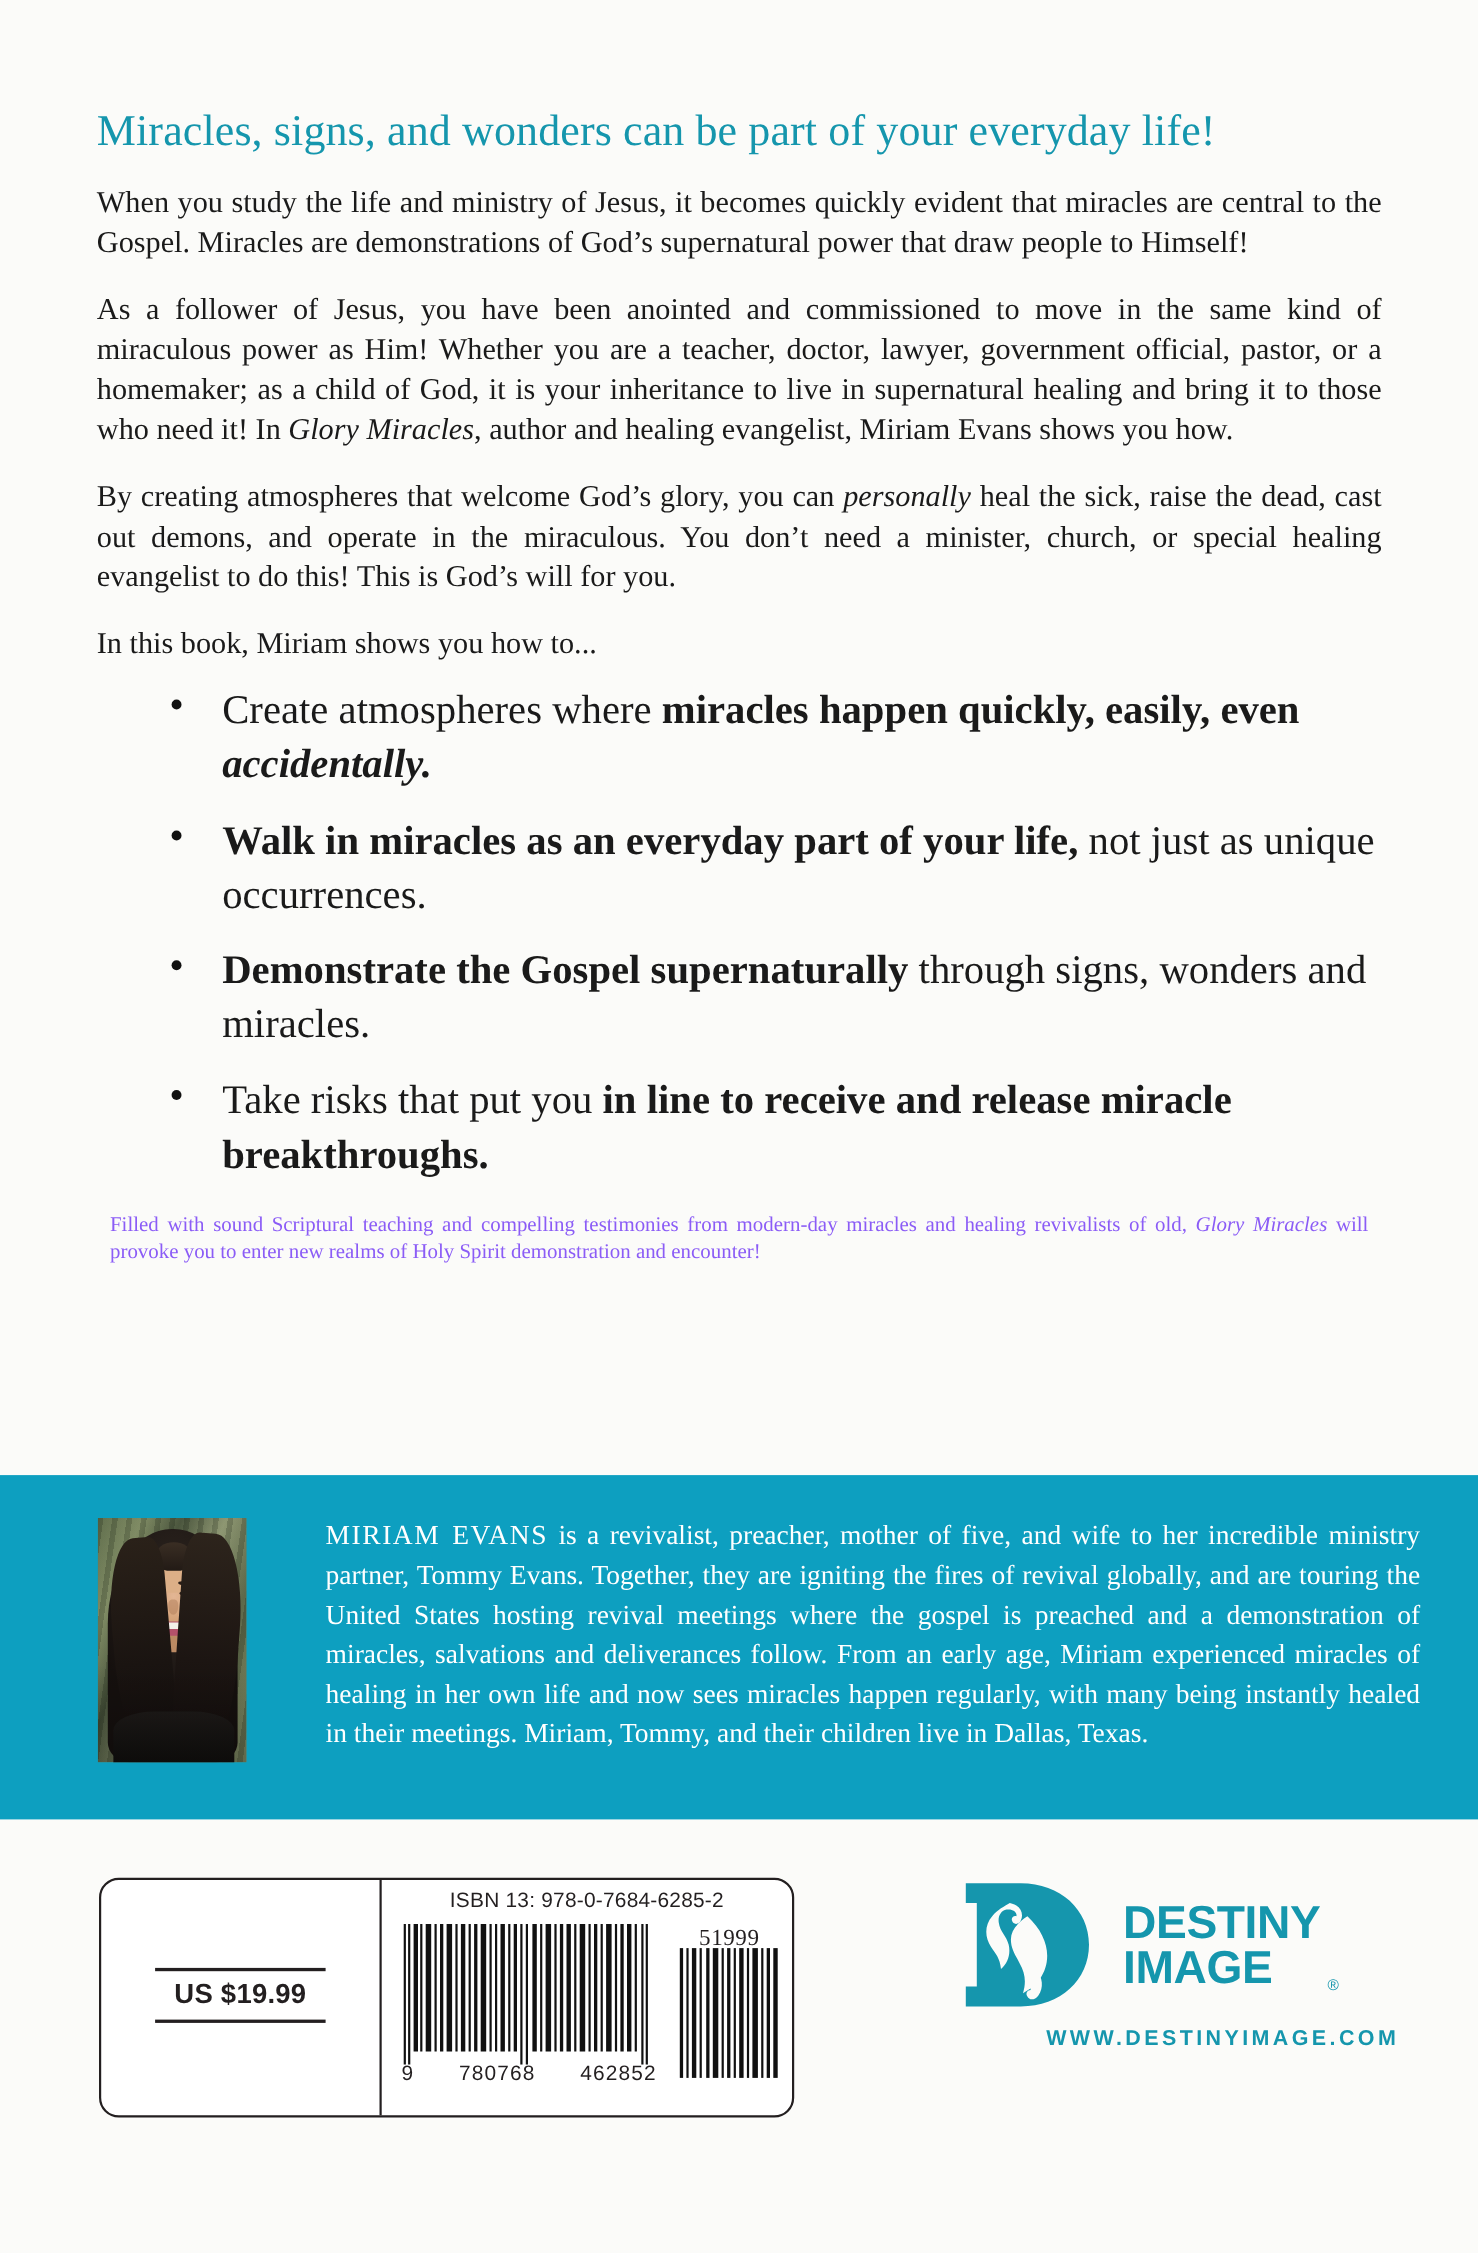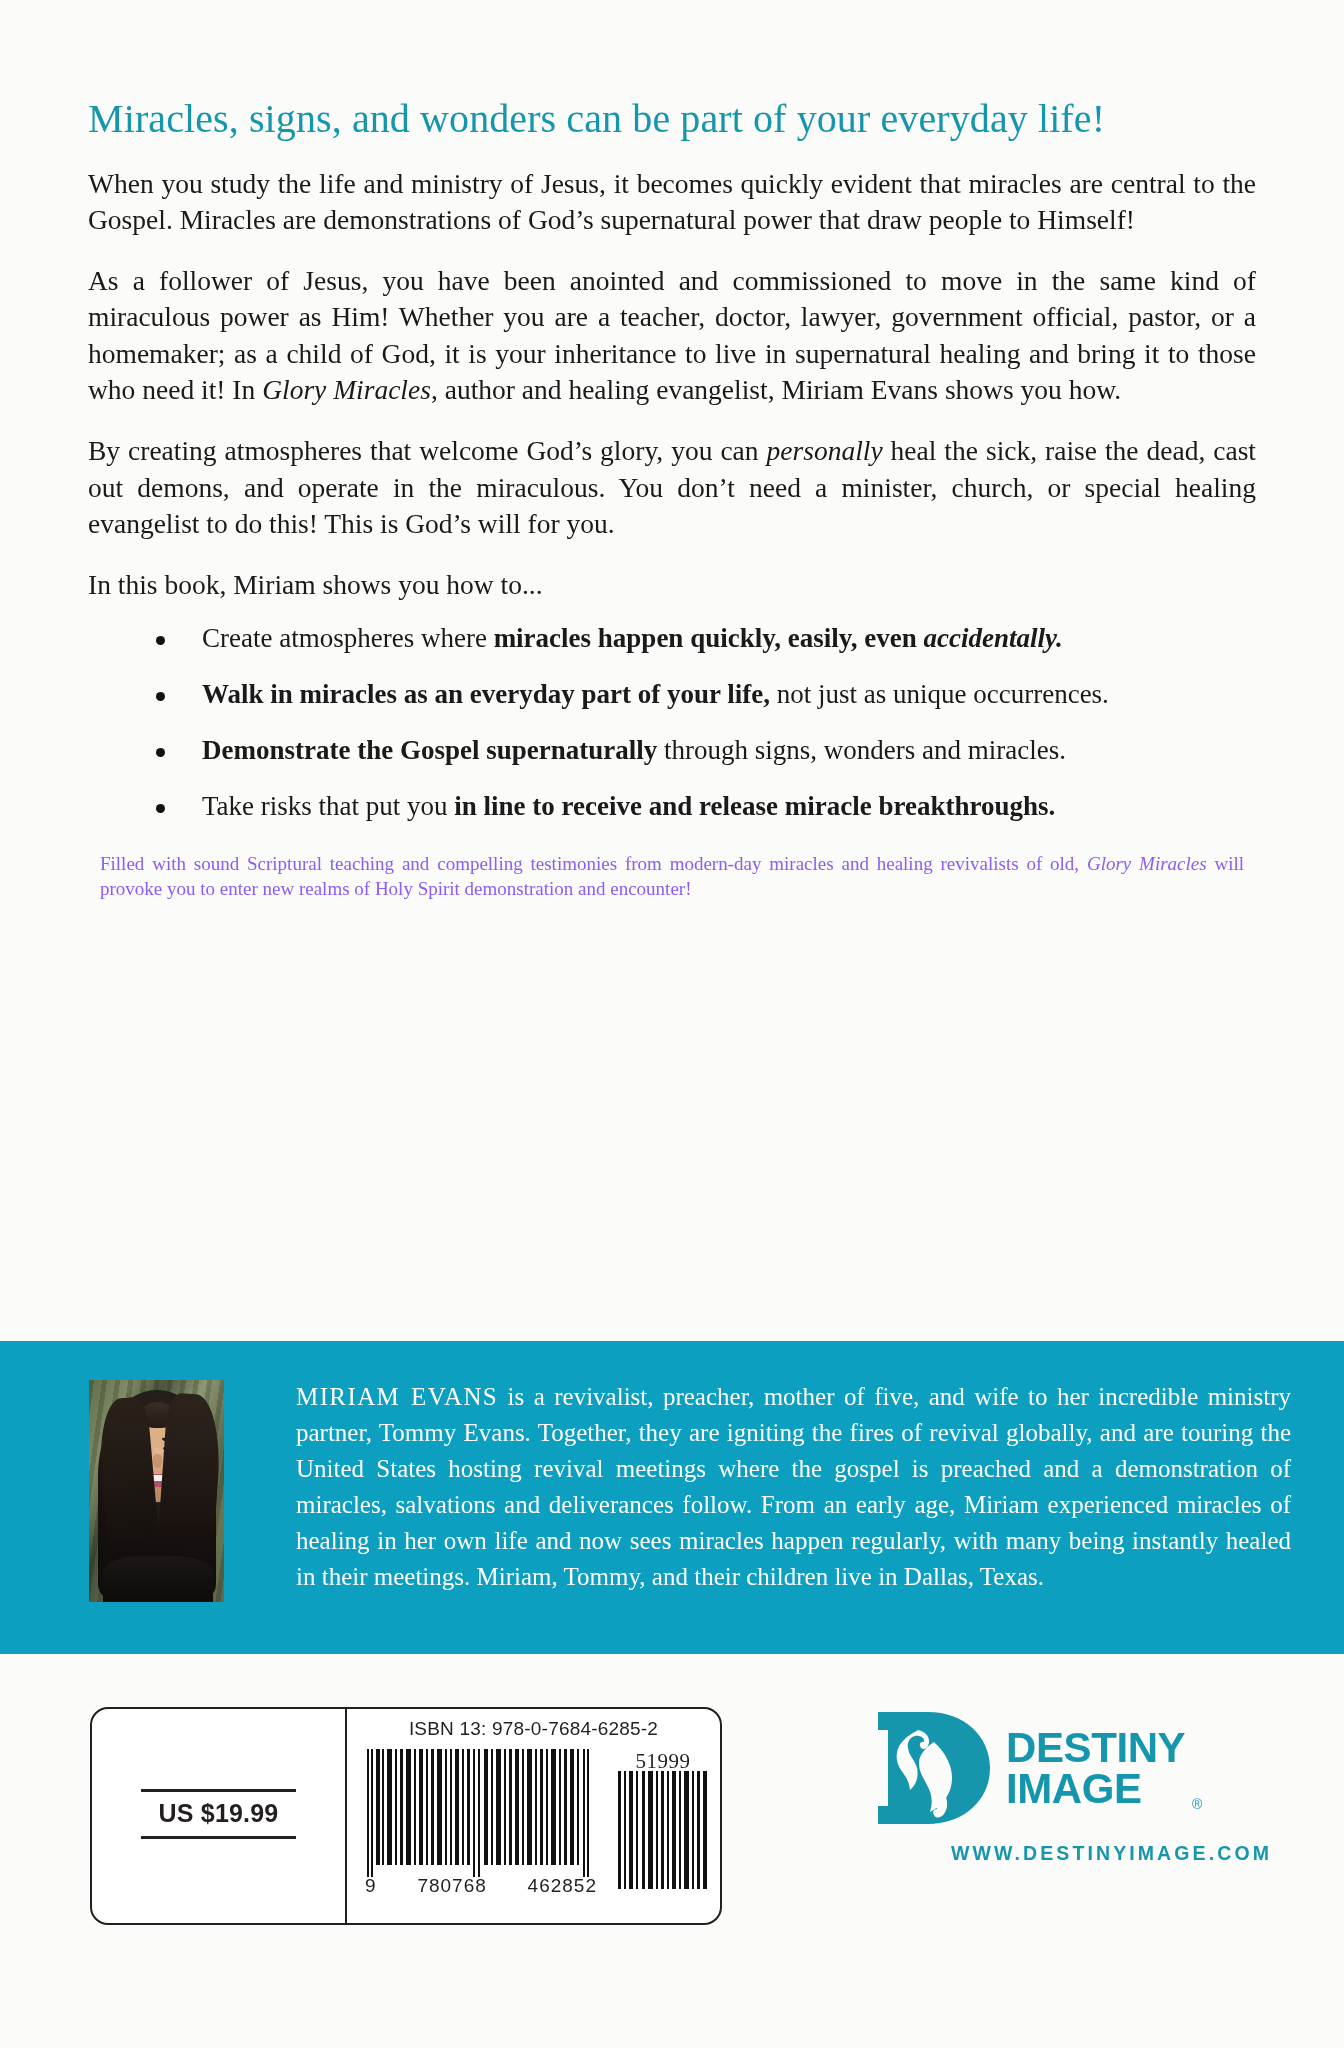--- a/index.html
+++ b/index.html
@@ -55,21 +55,21 @@
   .para em { font-style: italic; }
 
   
   .bullet-list {
     list-style: none;
     margin: 0 0 26px 0;
     padding: 0 0 0 62px;
   }
   .bullet-list li {
     position: relative;
-    font-size: 27px;
+    font-size: 37px;
     line-height: 1.33;
     color: #1a1a1a;
     margin: 16px 0 20px 0;
     padding-left: 52px;
   }
   .bullet-list li:last-child { margin-bottom: 0; }
   .bullet-list li .dot {
     position: absolute;
     left: 6px;
     top: 15px;
@@ -330,21 +330,21 @@
     left: 872px;
     top: 16px;
     width: 400px;
   }
   .logo-row {
     display: flex;
     align-items: center;
   }
   .logo-d { width: 124px; height: 124px; flex: none; }
   .logo-words {
-    margin-left: 10px;
+    margin-left: 25px;
     font-family: "Liberation Sans", "DejaVu Sans", sans-serif;
     color: #1596ad;
     font-weight: bold;
     line-height: 0.98;
     position: relative;
   }
   .logo-words .l1 { font-size: 42px; letter-spacing: -0.4px; display:block; }
   .logo-words .l2 { font-size: 42px; letter-spacing: -0.4px; display:block; }
   .logo-reg {
     position: absolute;

